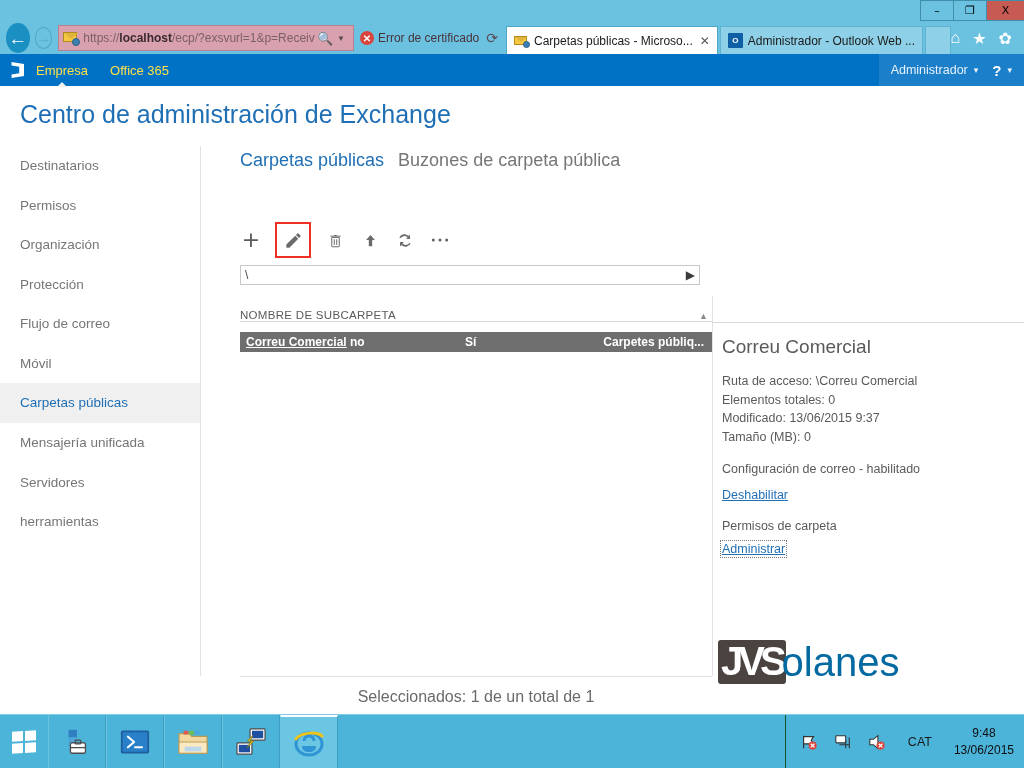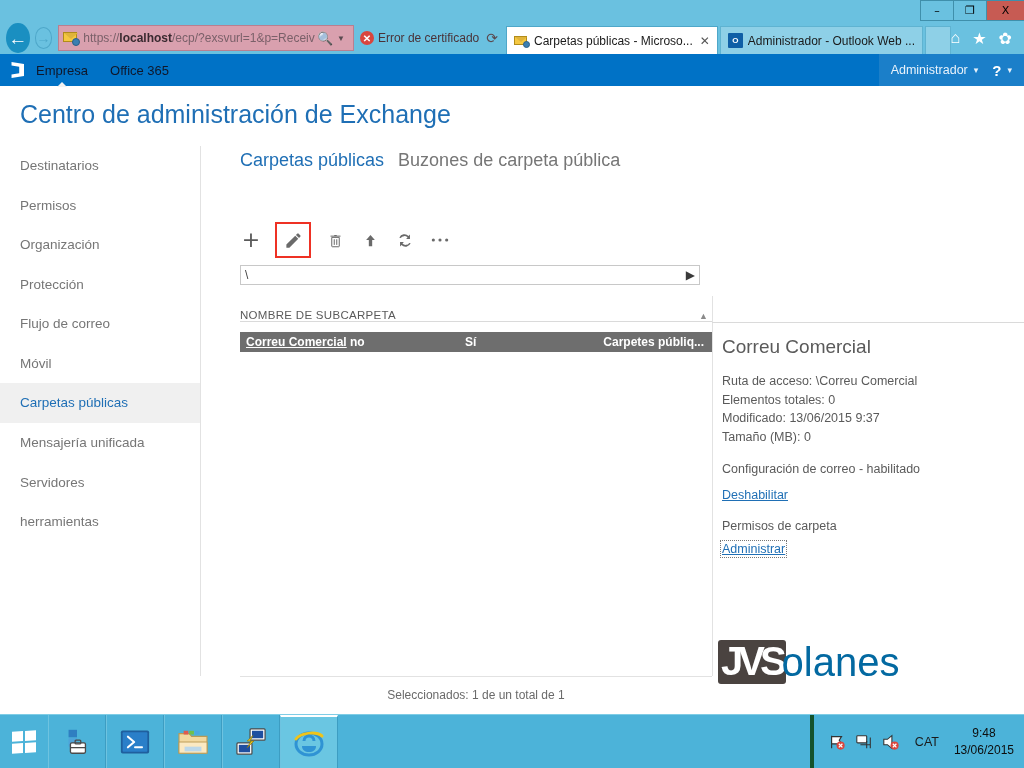--- a/index.html
+++ b/index.html
@@ -81,21 +81,21 @@
   .tab-newslot { width:32px; height:28px; background:#8ed0e7; border:1px solid #5fb3d1; border-bottom:none; align-self:flex-end; margin-left:2px;}
   .ie-right-icons { margin-left:auto; display:flex; align-items:center; gap:12px; padding-right:12px; color:#fff; font-size:16px;}
 
   
   .suite-bar {
     position:absolute; top:54px; left:0; width:1024px; height:32px;
     background:#0072c6; display:flex; align-items:center;
   }
   .suite-logo { width:16px;height:16px; margin:0 12px 0 8px; background:#fff; position:relative; flex:none;
      clip-path: polygon(22% 0,100% 12%,100% 88%,22% 100%,22% 78%,70% 70%,70% 30%,22% 22%); }
-  .suite-link { color:#0f172a; font-size:13px; margin-right:22px; position:relative; }
+  .suite-link { color:#fde047; font-size:13px; margin-right:22px; position:relative; }
   .suite-link.sel:after{ content:''; position:absolute; left:50%; bottom:-9px; transform:translateX(-50%);
       width:0;height:0;border-left:5px solid transparent;border-right:5px solid transparent;border-bottom:5px solid #f2f2f2;}
   .suite-right { margin-left:auto; height:32px; background:#1b7fc9; display:flex; align-items:center; padding:0 12px; gap:6px;}
   .suite-right .nm { color:#e8f2fb; font-size:12.5px;}
   .suite-right .cv { color:#e8f2fb; font-size:9px;}
   .suite-right .qm { color:#fff; font-size:15px; font-weight:bold; margin-left:8px;}
 
   
   .page-title { position:absolute; top:100px; left:20px; font-size:25px; color:#1f6fb5; font-weight:400; }
 
@@ -142,34 +142,34 @@
   .d-link { font-size:12.5px; color:#1f6fb5; display:inline-block;text-align:center; }
   .d-link.focused { outline:1px dotted #777; outline-offset:1px; }
 
   .watermark { position:absolute; left:718px; top:640px; display:flex; align-items:center; }
   .wm-box { background:#4a4340; color:#fff; font-size:40px; font-weight:bold; letter-spacing:-5px;
             padding:0 4px 2px 3px; border-radius:3px; font-family:"Liberation Sans", sans-serif; line-height:1.05;}
   .wm-rest { color:#0369a1; font-size:40px; font-weight:normal; margin-left:-4px; line-height:1.05;}
 
   .status-line { position:absolute; top:676px; left:240px; width:472px; height:1px; background:#e2e2e2;}
   .status-txt { position:absolute; top:688px; left:240px; width:472px; text-align:center;
-      font-size:12px; color:#6a6a6a; }
+      font-size:16px; color:#6a6a6a; }
 
   
   .taskbar { position:absolute; left:0; bottom:0; width:1024px; height:54px; background:#4cb3d9;
      border-top:1px solid #7fcde6; display:flex; align-items:stretch; }
   .tb-start { width:48px; display:flex; align-items:center; justify-content:center; }
   .winlogo { width:24px;height:22px; display:grid; grid-template-columns:1fr 1fr; grid-template-rows:1fr 1fr; gap:2px;
       transform: skewY(-4deg);}
   .winlogo i { background:#fff; display:block;}
   .tb-app { width:58px; display:flex; align-items:center; justify-content:center;
      border-left:1px solid #6ec3e0; border-right:1px solid #3d9dc2; }
   .tb-app.active { background:#6ac6e2; border-top:2px solid #ffffff;}
-  .tray { margin-left:auto; display:flex; align-items:center; gap:9px; padding-right:10px;
-     border-left:4px solid #14532d; padding-left:14px; }
+  .tray { margin-left:auto; display:flex; align-items:center; gap:16px; padding-right:10px;
+     border-left:1px solid #14532d; padding-left:14px; }
   .tray-ic { width:18px; height:18px; position:relative; }
   .tray-lang { color:#1a1a1a; font-size:12.5px; margin:0 6px;}
   .tray-clock { color:#0d0d0d; font-size:12px; text-align:center; line-height:1.35;}
 
   
   svg { display:block; }
 </style>
 </head>
 <body>
 

